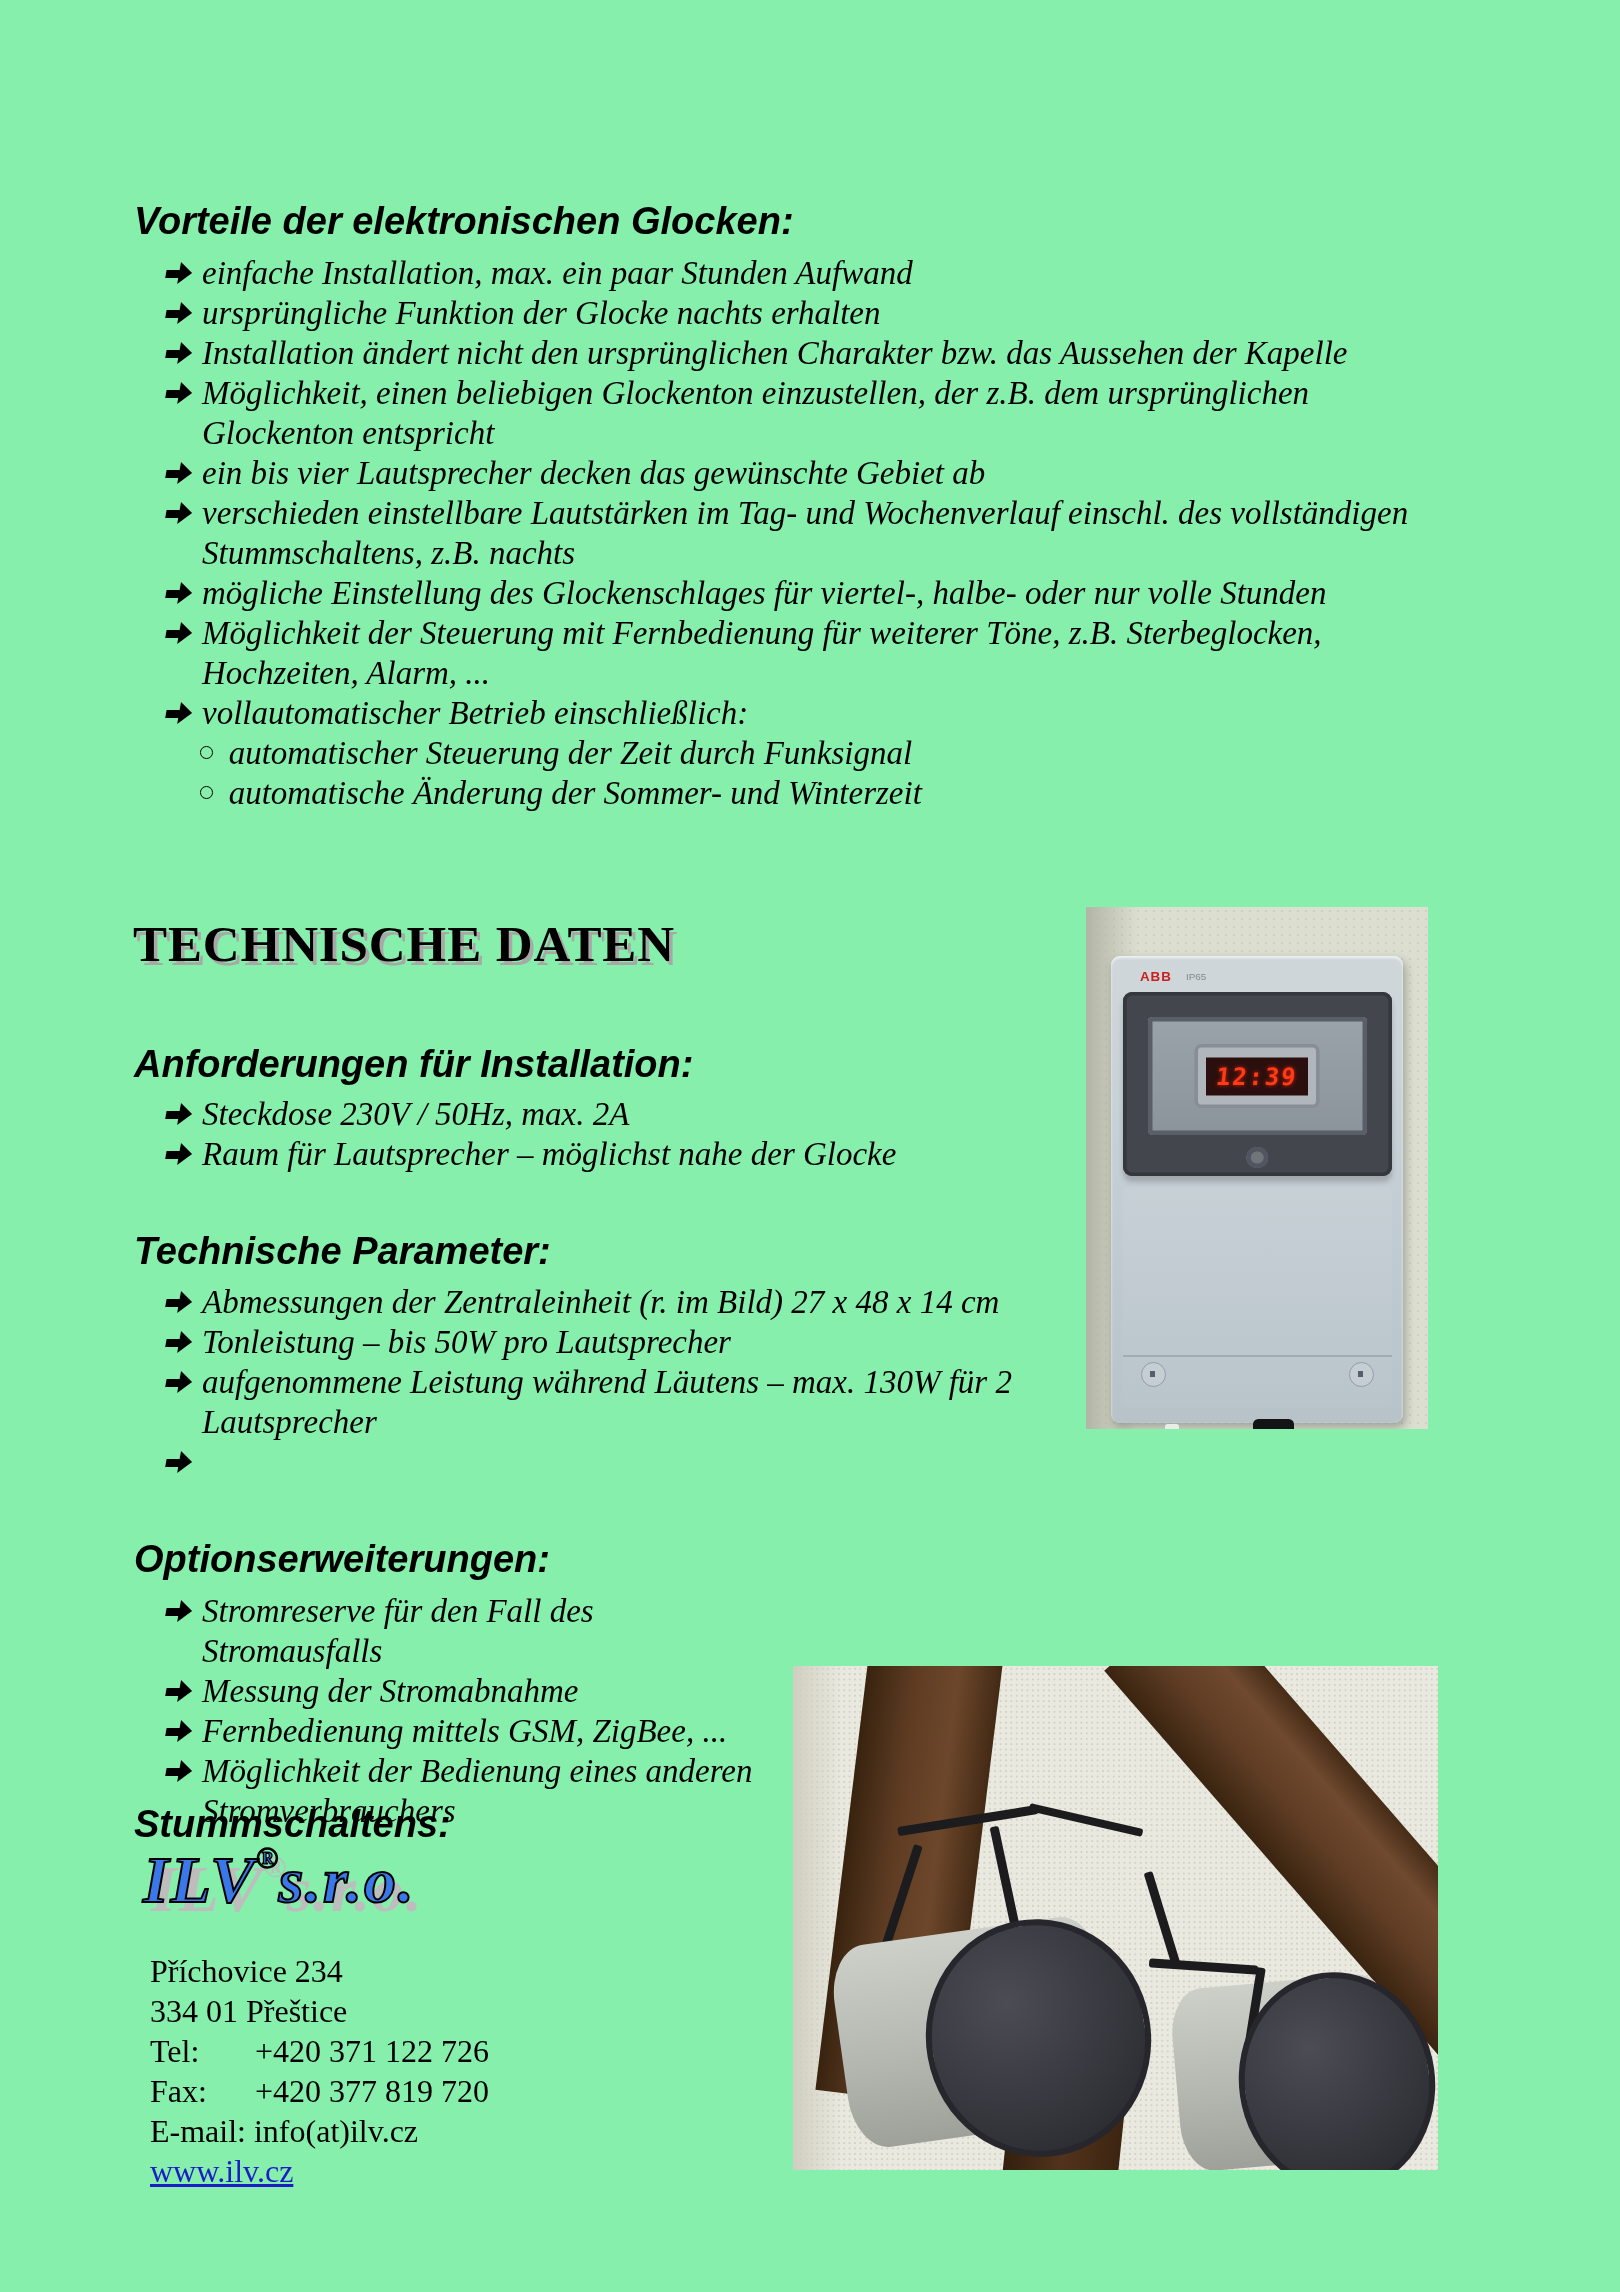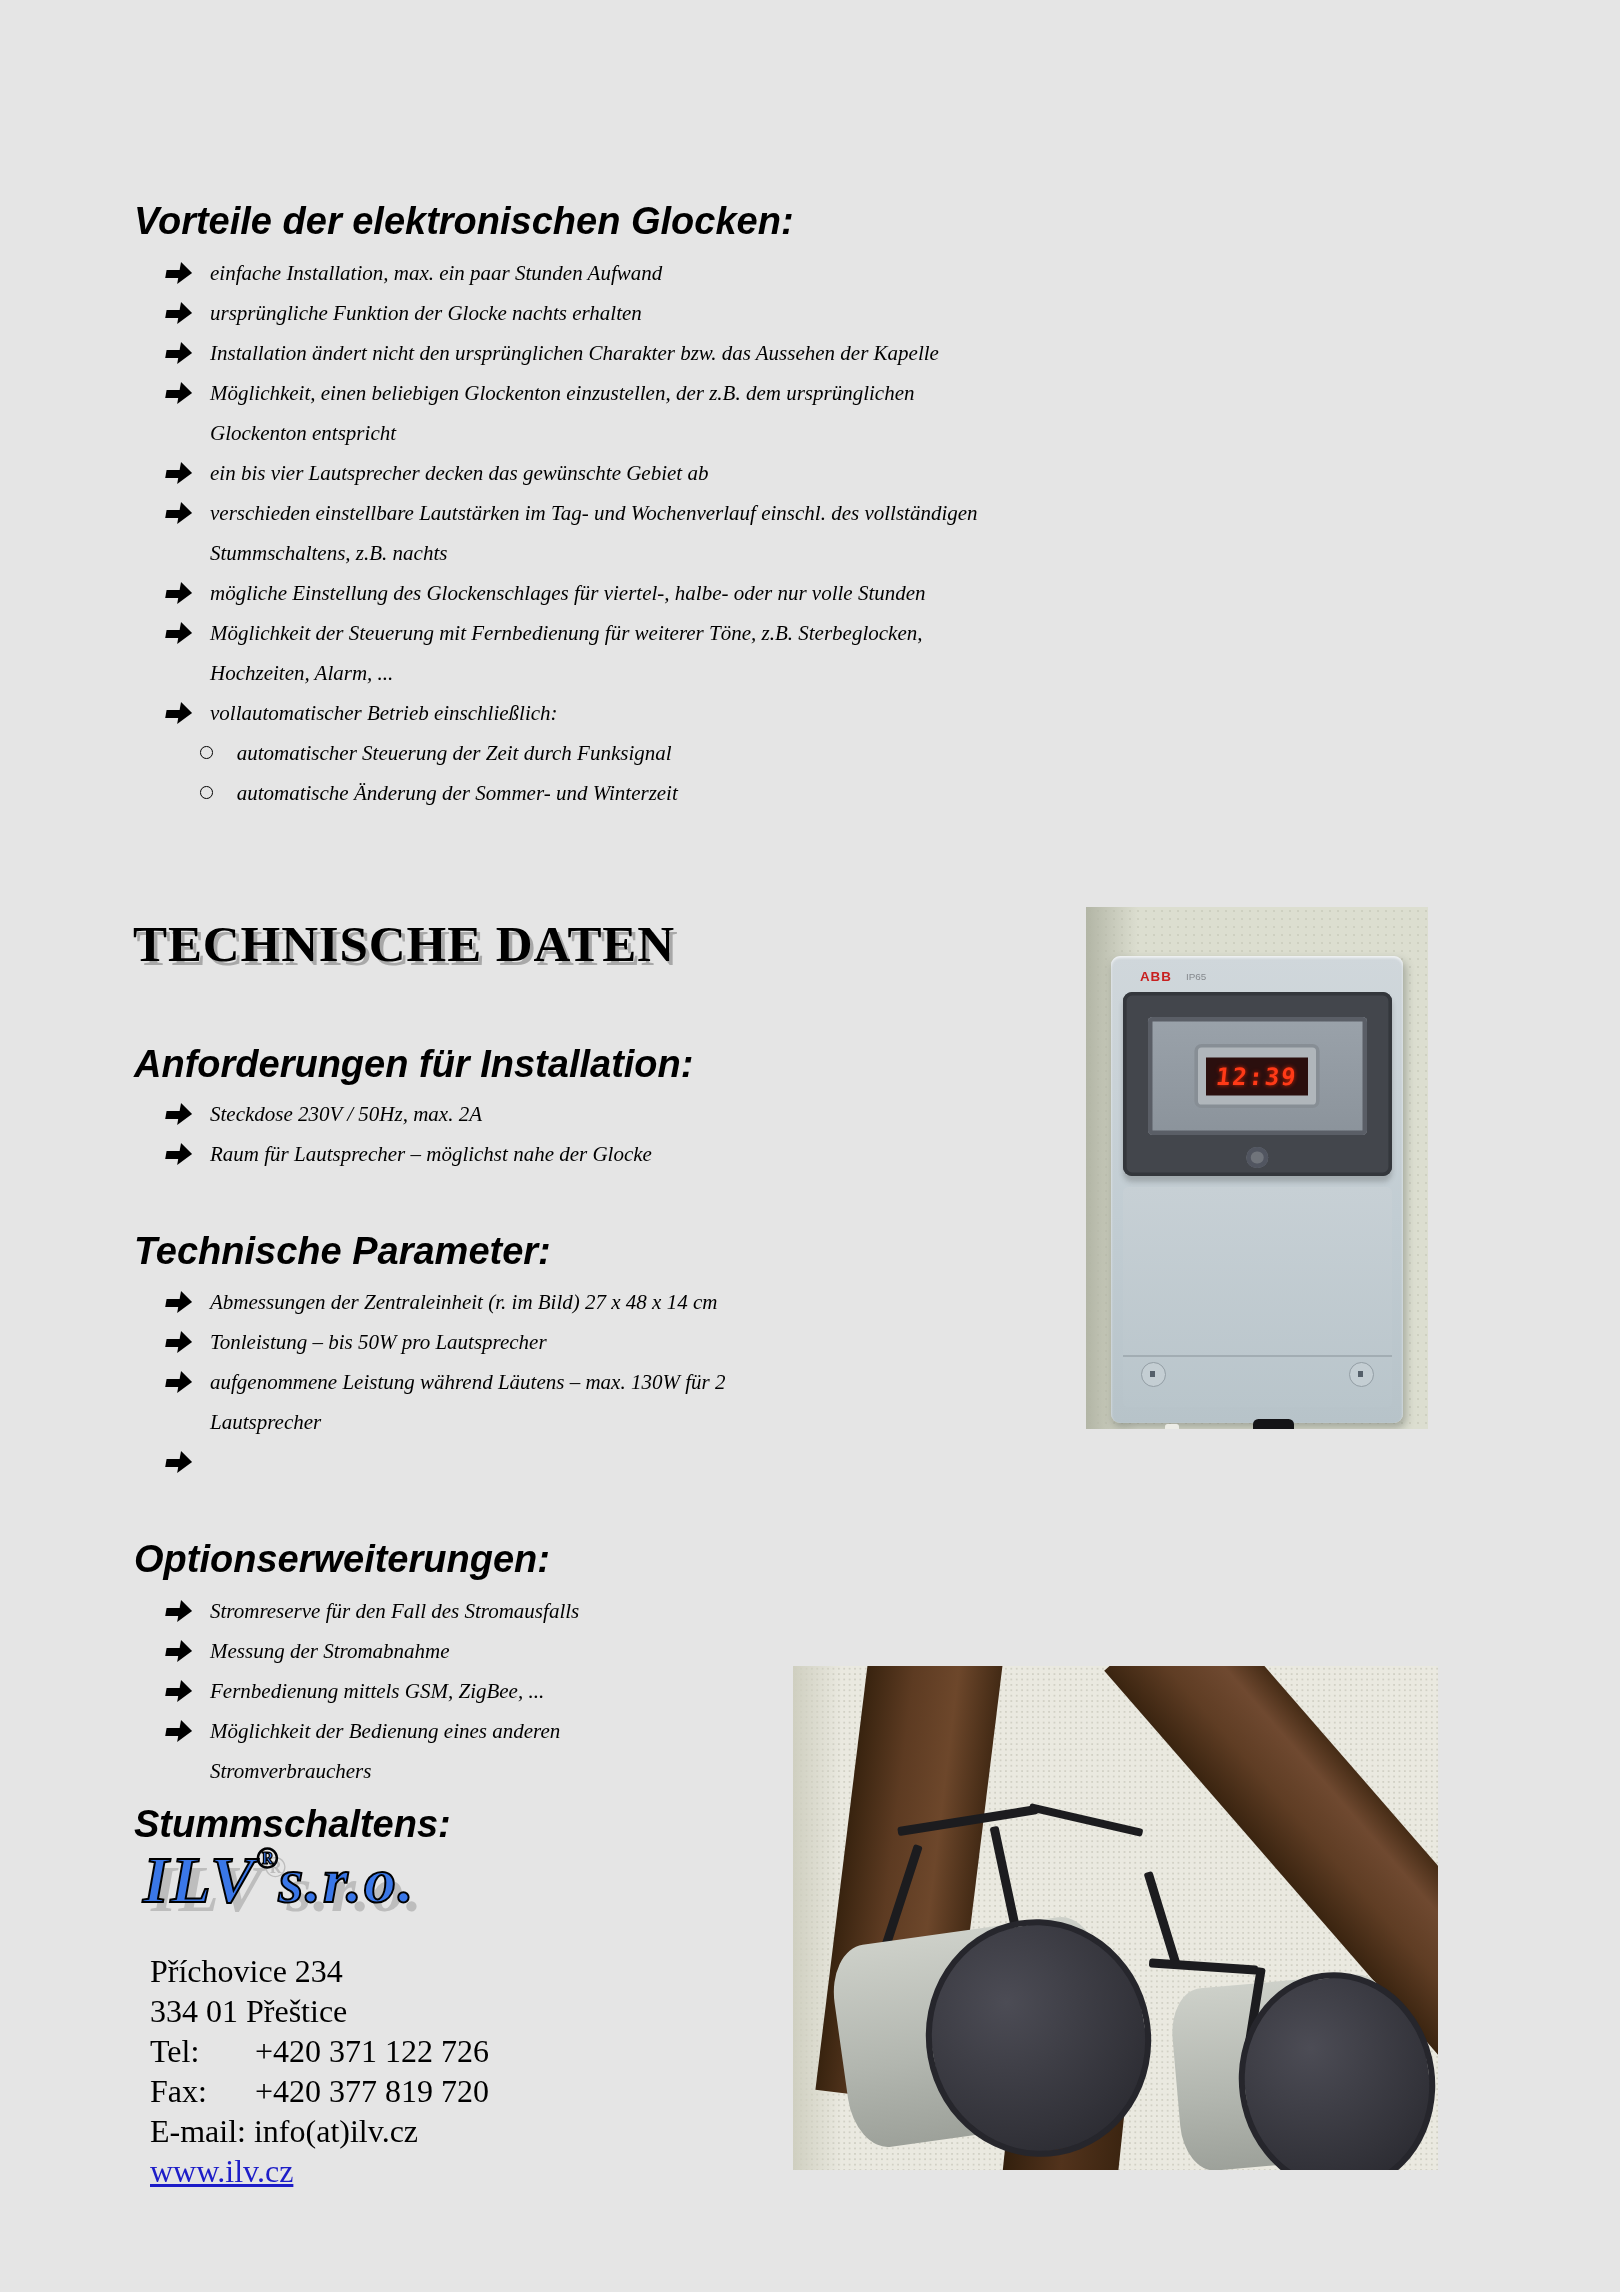--- a/index.html
+++ b/index.html
@@ -1,31 +1,31 @@
 <!DOCTYPE html>
 <html style="font-size:14.3px"><head>
 <meta charset="utf-8">
 <style>
   html,body{margin:0;padding:0;background:#ffffff;}
-  .page{position:relative;width:1620px;height:2293px;background:#e5e5e5;overflow:hidden;
+  .page{position:relative;width:1620px;height:2293px;background:#86efac;overflow:hidden;
         font-family:"Liberation Serif",serif;color:#000;}
 
   
   .sans-head{position:absolute;left:134px;margin:0;
              font-family:"Liberation Sans",sans-serif;font-weight:bold;font-style:italic;
              font-size:38px;line-height:45px;color:#000;white-space:nowrap;}
   .tech-title{position:absolute;left:133px;top:903px;margin:0;
               font-family:"Liberation Serif",serif;font-weight:bold;font-style:normal;
               font-size:51px;line-height:82px;letter-spacing:0.9px;white-space:nowrap;
               color:#000;text-shadow:3.6px 3.6px 0 #a8a8a8;}
 
   
   .blist{position:absolute;left:166px;margin:0;padding:0;list-style:none;}
   .blist li{display:flex;align-items:flex-start;margin:0;padding:0;
-            font-style:italic;font-size:21px;line-height:40px;gap:8px;}
+            font-style:italic;font-size:33px;line-height:40px;}
   .blist li .li-text{display:block;}
   .arrow-bullet{flex:none;position:relative;width:27px;height:23px;margin:9px 9px 0 0;
                 transform:skewX(-10deg);}
   .arrow-bullet::before{content:"";position:absolute;left:0;top:8px;width:14.3px;height:8px;background:#000;}
   .arrow-bullet::after{content:"";position:absolute;left:12.5px;top:0;width:0;height:0;
                        border-left:13.4px solid #000;border-top:11.6px solid transparent;border-bottom:11.6px solid transparent;}
   li.sub-item{margin-left:34px;}
   .circle-bullet{flex:none;width:10.7px;height:10.7px;margin:13.4px 16px 0 0;
                  border:1.8px solid #000;border-radius:50%;background:transparent;}
 

